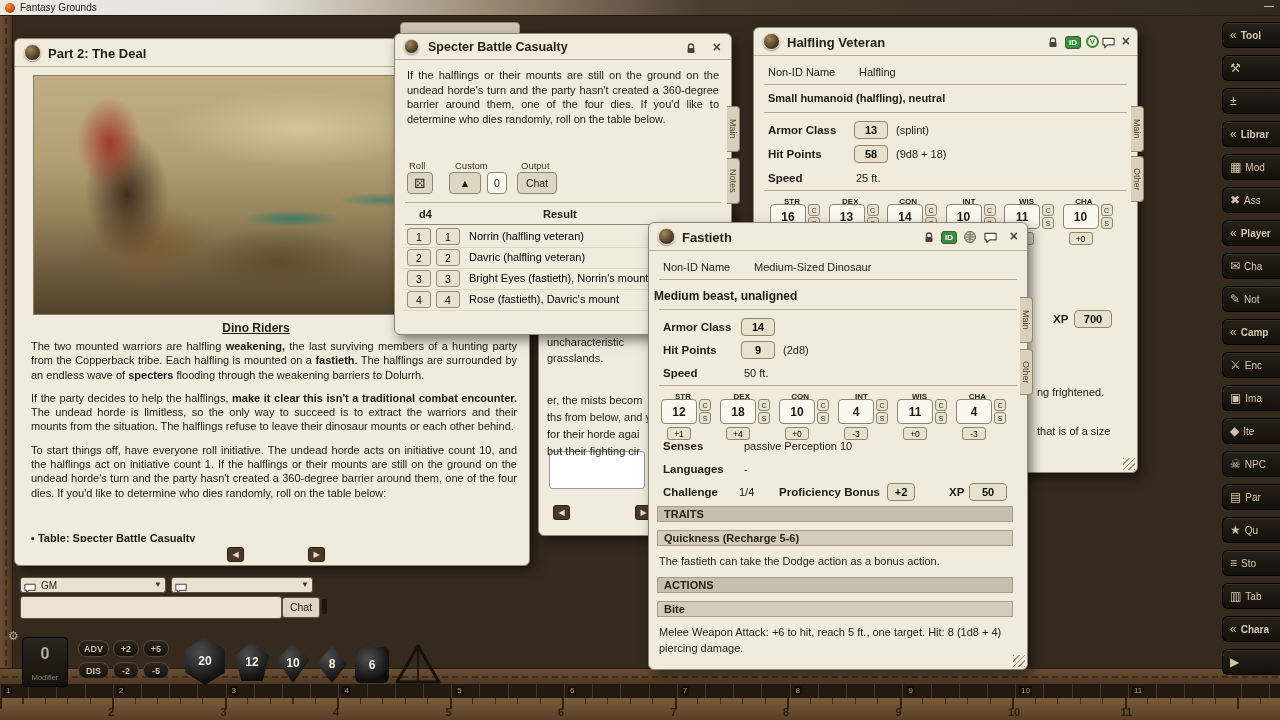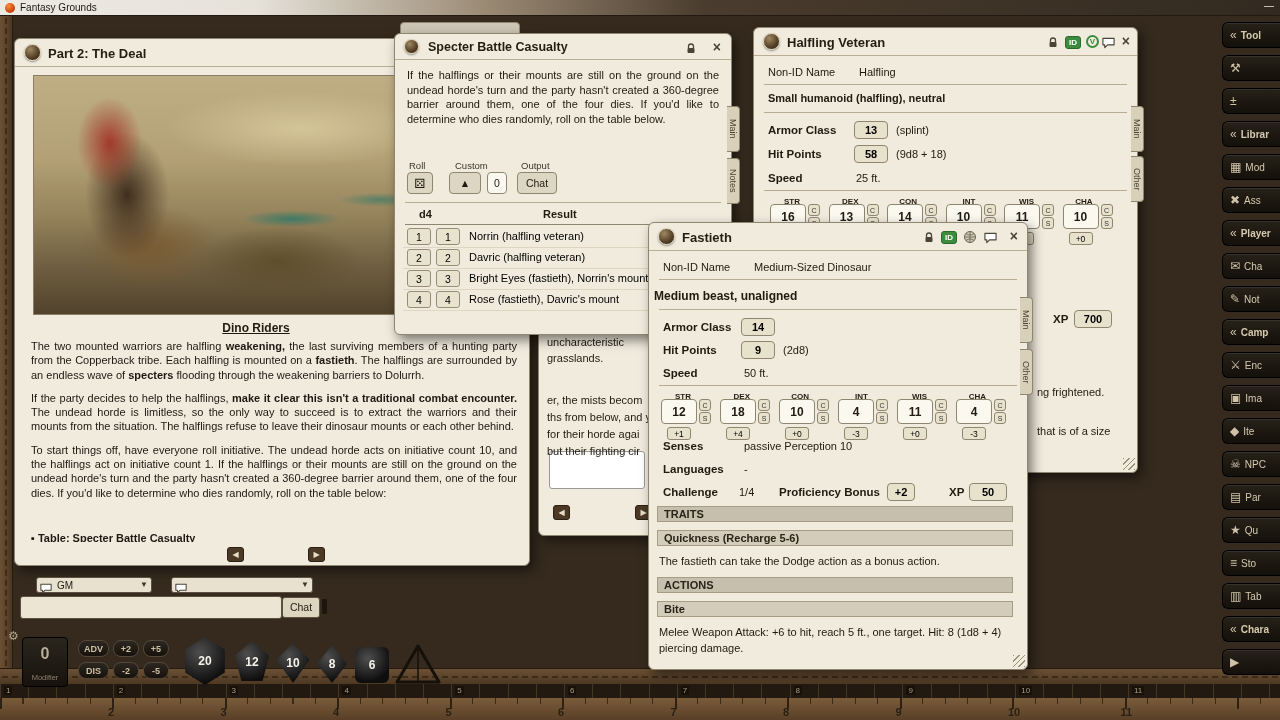--- a/index.html
+++ b/index.html
@@ -567,21 +567,21 @@
       <div class="side-btn header" style="top:594px">
     <span class="icon">«</span>
     <span class="lbl">Chara</span>
       </div>
       <div class="side-btn button" style="top:627px">
     <span class="icon">▶</span>
     <span class="lbl"></span>
       </div>
     </div>
 
-  <div class="dd" style="left:36px;top:577px;width:116px;z-index:35">
+  <div class="dd" style="left:20px;top:577px;width:146px;z-index:35">
     <span class="bub">
       <svg width="12" height="11" viewBox="0 0 14 12">
           <path d="M1 1h12v7H6L3 11V8H1z" fill="#fff" stroke="#4a4438" stroke-width="1.2" stroke-linejoin="round"></path>
         </svg>
     </span>
     <span class="txt">GM</span>
     <span class="car">▼</span>
   </div>
   <div class="dd" style="left:171px;top:577px;width:142px;z-index:35">
     <span class="bub">

